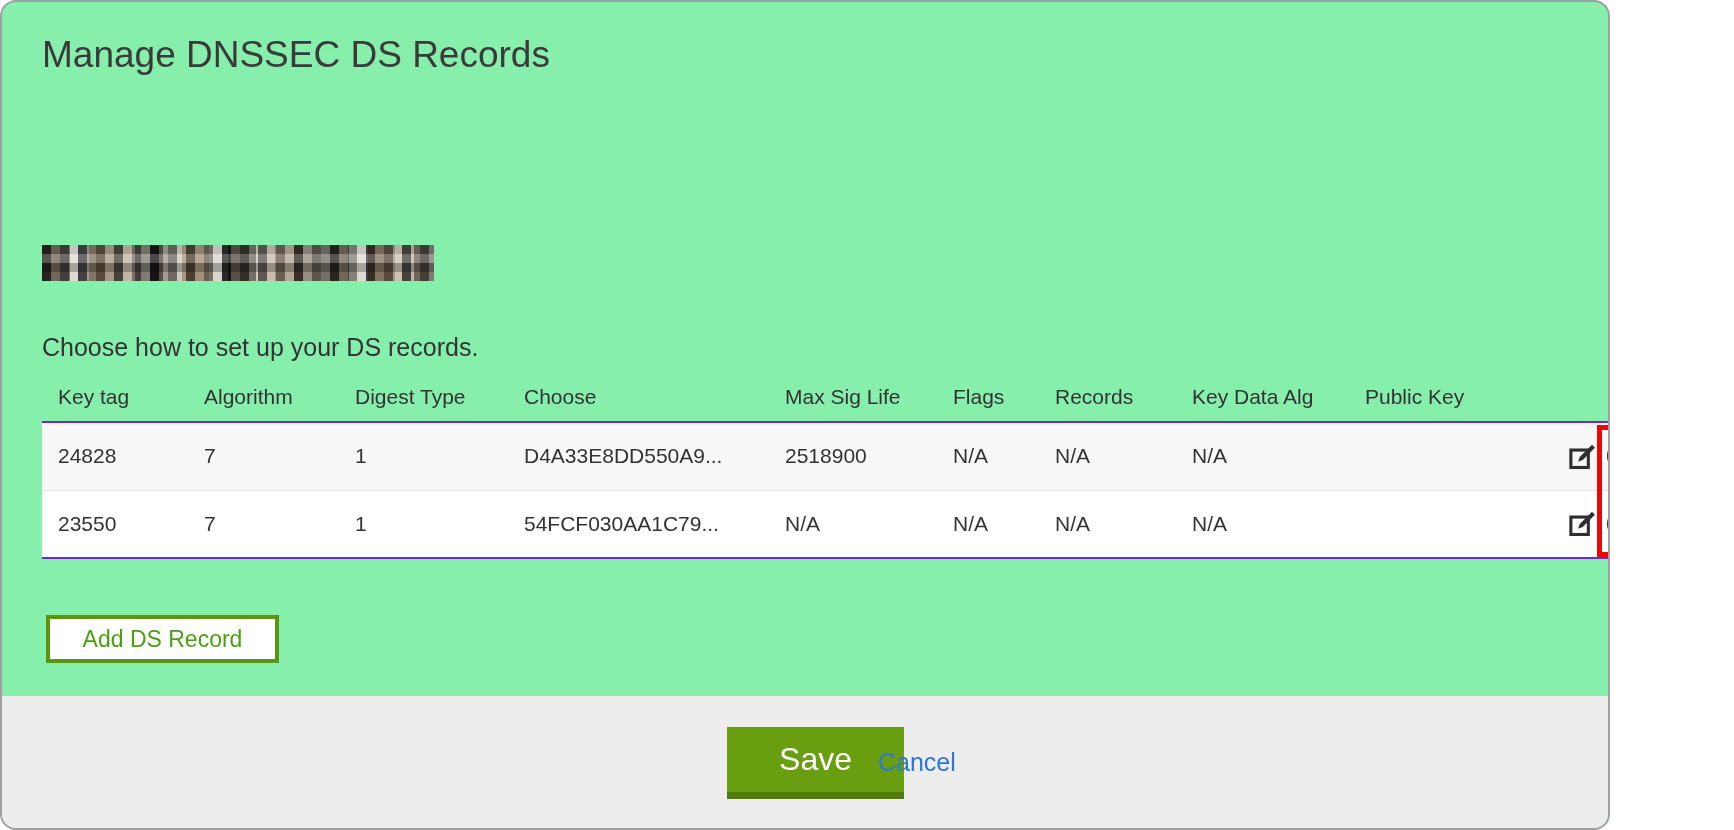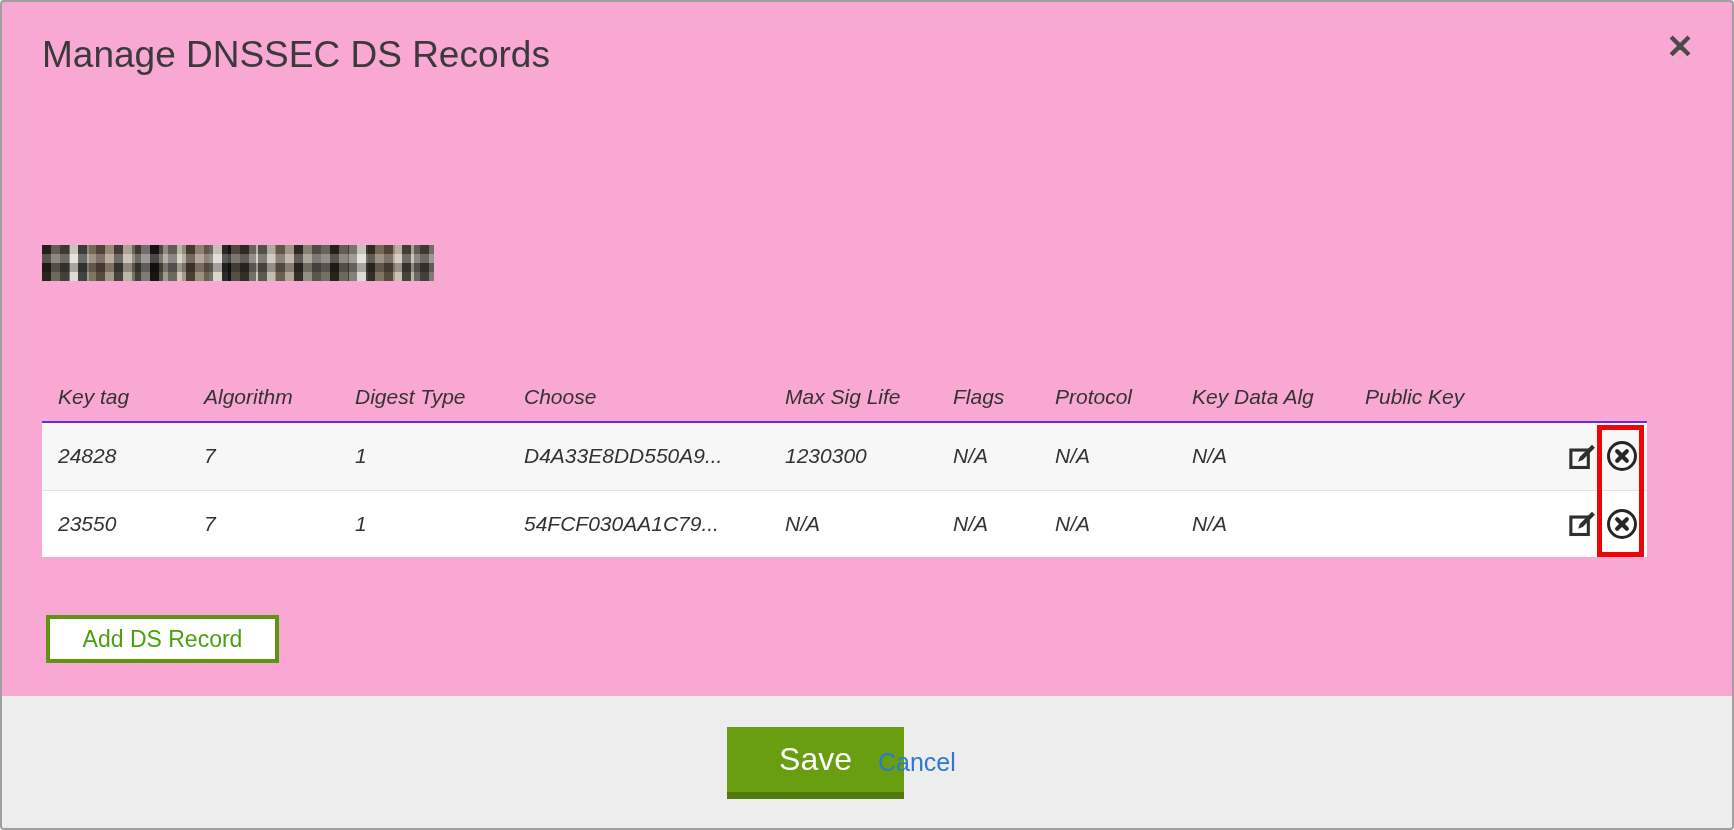--- a/index.html
+++ b/index.html
@@ -1,24 +1,24 @@
 <!DOCTYPE html>
 <html><head>
 <meta charset="utf-8">
 <style>
   * { margin:0; padding:0; box-sizing:border-box; }
   html,body { background:#ffffff; }
   body { font-family:"Liberation Sans", sans-serif; }
 
   .window {
     position:relative;
-    width:1734px; height:830px;
-    background:#f9a8d4;
+    width:1610px; height:830px;
+    background:#86efac;
     border:2px solid #9f9f9f;
-    border-radius:4px;
+    border-radius:16px;
     overflow:hidden;
   }
 
   .title {
     position:absolute; left:40px; top:32px;
     font-size:37px; font-weight:400; color:#3a3a3a;
   }
 
   .close {
     position:absolute; left:1656px; top:22px;
@@ -40,32 +40,32 @@
 
   .instruction {
     position:absolute; left:40px; top:331px;
     font-size:25px; color:#333333;
   }
 
   .ds-table {
     position:absolute; left:40px; top:370px;
     width:1605px;
     border-collapse:collapse; table-layout:fixed;
-    font-size:21px; color:#333333;font-style:italic;
+    font-size:21px; color:#333333;
   }
   .ds-table thead th {
     height:50px; text-align:left; font-weight:400;
     padding:0 0 0 16px; vertical-align:middle; color:#333333;
   }
   .ds-table tbody tr { height:68px; }
   .ds-table tbody tr.row-odd  { background:#f7f7f7; }
   .ds-table tbody tr.row-even { background:#ffffff; }
   .ds-table tbody tr:first-child td { border-top:2px solid #6d28d9; }
   .ds-table tbody tr + tr td { border-top:1px solid #e4e4e4; }
-  .ds-table tbody tr:last-child td { border-bottom:2px solid #f9a8d4; }
+  .ds-table tbody tr:last-child td { border-bottom:2px solid #6d28d9; }
   .ds-table tbody td { padding-left:16px; vertical-align:middle; }
   .ds-table td.actions-cell { padding:0 8px 0 0; }
 
   .row-actions {
     display:flex; align-items:center; justify-content:flex-end; gap:7px;
   }
   .icon-btn {
     background:none; border:none; padding:0; cursor:pointer;
     display:flex; align-items:center; justify-content:center;
   }
@@ -113,20 +113,21 @@
 <body>
 
 <div class="window">
 
   <div class="title">Manage DNSSEC DS Records</div>
 
   <div class="close">✕</div>
 
   <div class="redacted"></div>
 
+  <div class="instruction">Choose how to set up your DS records.</div>
 
   <table class="ds-table">
     <colgroup>
       <col style="width:146px">
         <col style="width:151px">
         <col style="width:169px">
       <col style="width:261px">
         <col style="width:168px">
         <col style="width:102px">
       <col style="width:137px">
@@ -135,33 +136,33 @@
       <col style="width:98px">
     </colgroup>
     <thead>
       <tr>
         <th>Key tag</th>
         <th>Algorithm</th>
         <th>Digest Type</th>
         <th>Choose</th>
         <th>Max Sig Life</th>
         <th>Flags</th>
-        <th>Protocol</th>
+        <th>Records</th>
         <th>Key Data Alg</th>
         <th>Public Key</th>
         <th></th>
       </tr>
     </thead>
     <tbody>
       <tr class="row-odd">
         <td>24828</td>
         <td>7</td>
         <td>1</td>
         <td>D4A33E8DD550A9...</td>
-        <td>1230300</td>
+        <td>2518900</td>
         <td>N/A</td>
         <td>N/A</td>
         <td>N/A</td>
         <td></td>
         <td class="actions-cell">
           <div class="row-actions">
             <button class="icon-btn">
               <svg width="31" height="31" viewBox="0 0 24 24">
                 <rect x="3" y="7" width="13.5" height="13.5" fill="none" stroke="#2f2f2f" stroke-width="2.4"></rect>
                 <path d="M11 13.5 L20.5 4" stroke="#2f2f2f" stroke-width="3.2"></path>

